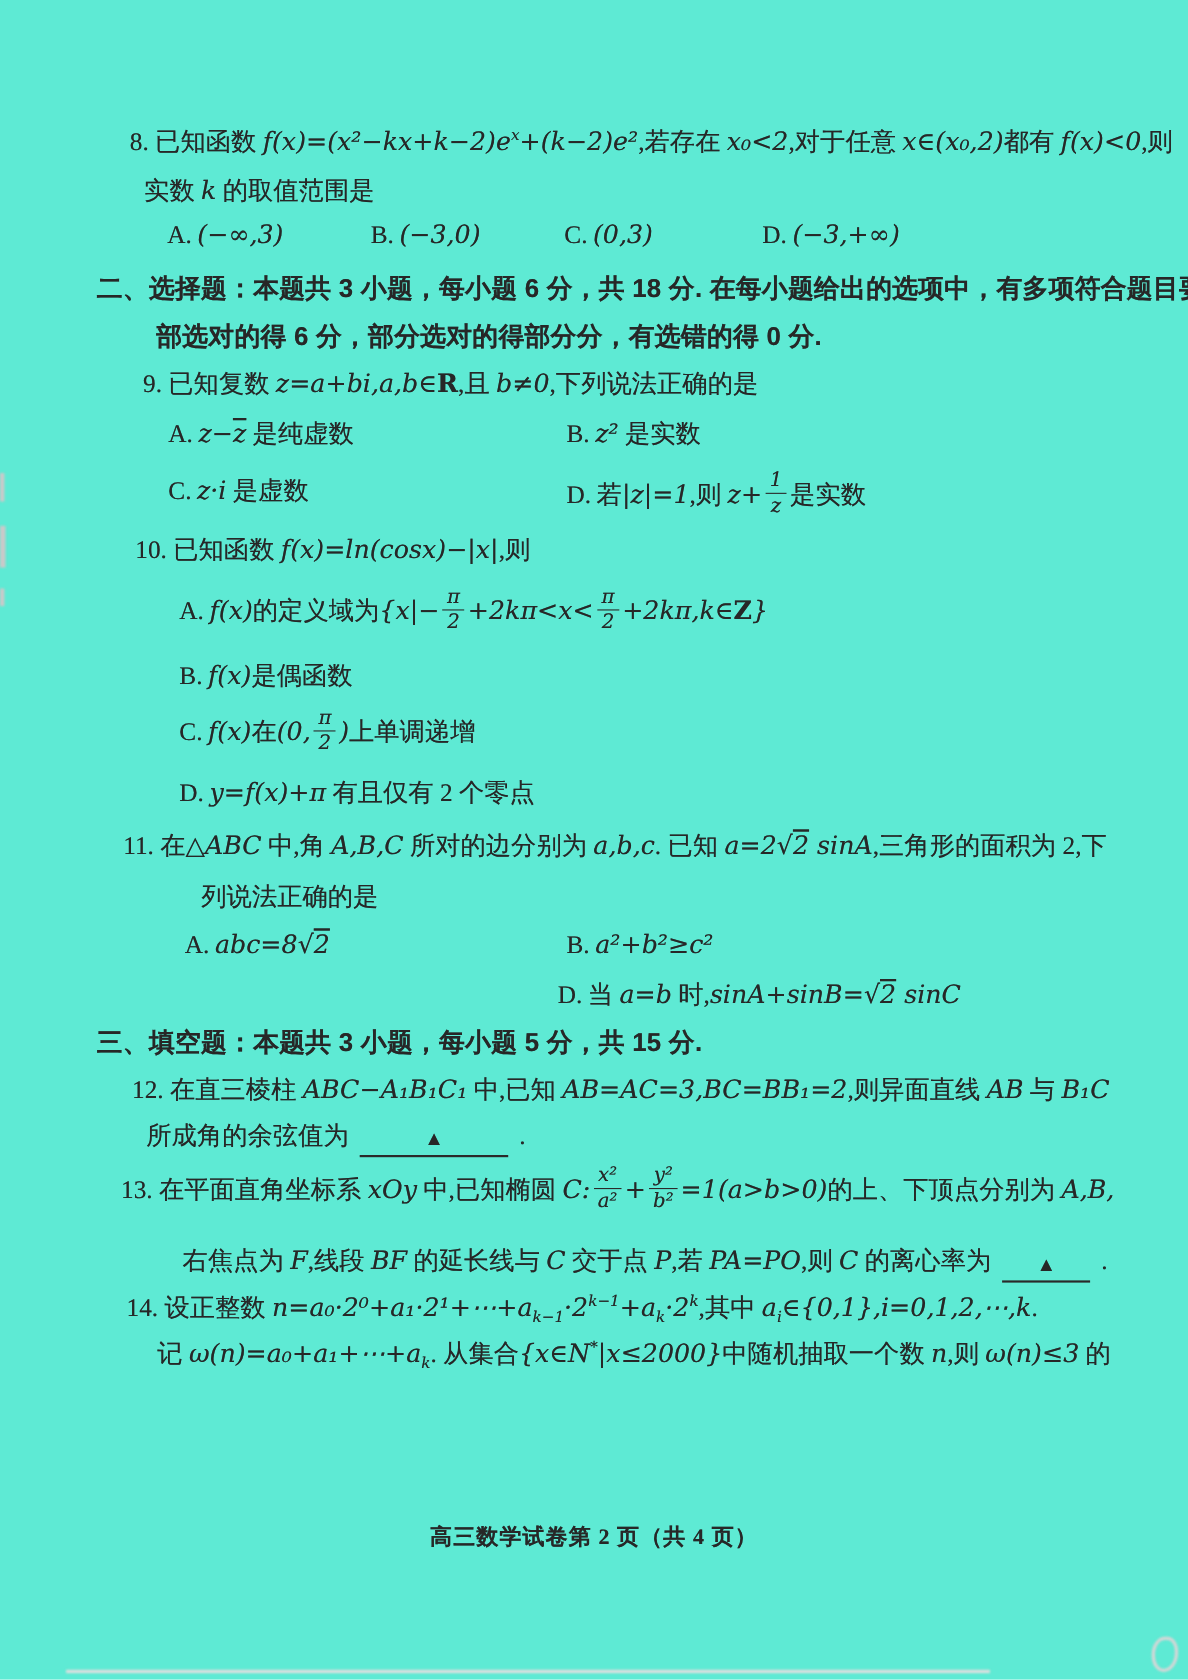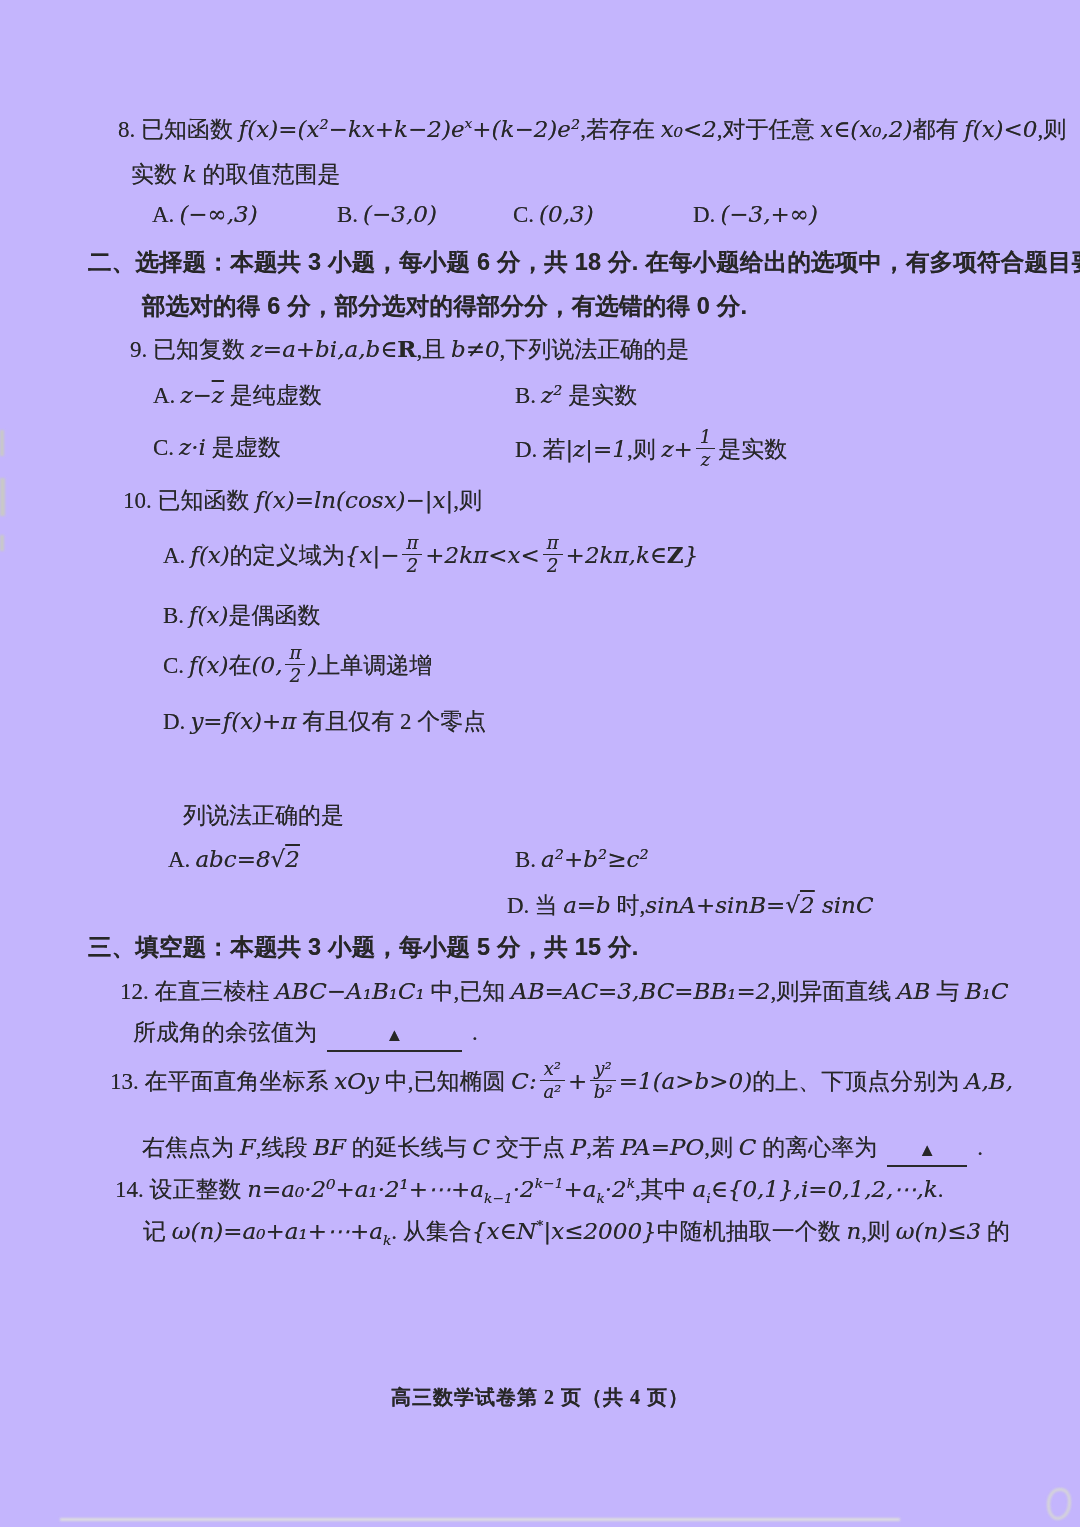--- a/index.html
+++ b/index.html
@@ -1,21 +1,21 @@
 <!DOCTYPE html>
 <html><head>
 <meta charset="utf-8">
 <style>
   * { box-sizing: border-box; }
   html, body { margin: 0; padding: 0; background: #ffffff; }
   .page {
     position: relative;
     width: 1080px;
     height: 1527px;
-    background: #c4b5fd;
+    background: #5eead4;
     overflow: hidden;
     color: #272727;
     font-family: "Liberation Serif", "DejaVu Serif", serif;
     text-shadow: 0 0 0.45px rgba(20,20,20,0.55);
   }
   .line {
     position: absolute;
     white-space: nowrap;
     font-size: 23px;
     line-height: 34px;
@@ -104,20 +104,23 @@
   <div class="line" style="left:163px;top:598px;">
     <span class="c lbl">B.</span><span class="m">f(x)</span><span class="c">是偶函数</span>
   </div>
   <div class="line" style="left:163px;top:646px;">
     <span class="c lbl">C.</span><span class="m">f(x)</span><span class="c">在</span><span class="m">(0,</span><span class="frac m"><span class="fn">π</span><span class="fd">2</span></span><span class="m">)</span><span class="c">上单调递增</span>
   </div>
   <div class="line" style="left:163px;top:704px;">
     <span class="c lbl">D.</span><span class="m">y=f(x)+π</span><span class="c"> 有且仅有 2 个零点</span>
   </div>
 
+  <div class="line" style="left:112px;top:752px;">
+    <span class="c">11. 在</span><span class="m">△ABC</span><span class="c"> 中,角 </span><span class="m">A,B,C</span><span class="c"> 所对的边分别为 </span><span class="m">a,b,c</span><span class="c">. 已知 </span><span class="m">a=2</span><span class="m">√</span><span class="m ov">2</span><span class="m"> sinA</span><span class="c">,三角形的面积为 2,下</span>
+  </div>
   <div class="line" style="left:143px;top:799px;margin-left:40px;">
     <span class="c">列说法正确的是</span>
   </div>
   <div class="line" style="left:168px;top:842px;">
     <span class="c lbl">A.</span><span class="m">abc=8</span><span class="m">√</span><span class="m ov">2</span>
   </div>
   <div class="line" style="left:515px;top:842px;">
     <span class="c lbl">B.</span><span class="m">a²+b²≥c²</span>
   </div>
   <div class="line" style="left:507px;top:888px;">
@@ -131,21 +134,21 @@
   <div class="line" style="left:120px;top:974px;">
     <span class="c">12. 在直三棱柱 </span><span class="m">ABC−A₁B₁C₁</span><span class="c"> 中,已知 </span><span class="m">AB=AC=3,BC=BB₁=2</span><span class="c">,则异面直线 </span><span class="m">AB</span><span class="c"> 与 </span><span class="m">B₁C</span>
   </div>
   <div class="line" style="left:133px;top:1016px;">
     <span class="c">所成角的余弦值为</span><span class="blank w135"><span class="tri">▲</span></span><span class="c">.</span>
   </div>
 
   <div class="line" style="left:110px;top:1062px;">
     <span class="c">13. 在平面直角坐标系 </span><span class="m">xOy</span><span class="c"> 中,已知椭圆 </span><span class="m">C:</span><span class="frac m"><span class="fn">x²</span><span class="fd">a²</span></span><span class="m">+</span><span class="frac m"><span class="fn">y²</span><span class="fd">b²</span></span><span class="m">=1(a&gt;b&gt;0)</span><span class="c">的上、下顶点分别为 </span><span class="m">A,B</span><span class="m">,</span>
   </div>
-  <div class="line" style="left:142px;top:1130px;">
+  <div class="line" style="left:166px;top:1130px;">
     <span class="c">右焦点为 </span><span class="m">F</span><span class="c">,线段 </span><span class="m">BF</span><span class="c"> 的延长线与 </span><span class="m">C</span><span class="c"> 交于点 </span><span class="m">P</span><span class="c">,若 </span><span class="m">PA=PO</span><span class="c">,则 </span><span class="m">C</span><span class="c"> 的离心率为</span><span class="blank w80"><span class="tri">▲</span></span><span class="c">.</span>
   </div>
 
   <div class="line" style="left:115px;top:1172px;">
     <span class="c">14. 设正整数 </span><span class="m">n=a₀·2⁰+a₁·2¹+⋯+a</span><sub class="m">k−1</sub><span class="m">·2</span><sup class="m">k−1</sup><span class="m">+a</span><sub class="m">k</sub><span class="m">·2</span><sup class="m">k</sup><span class="c">,其中 </span><span class="m">a</span><sub class="m">i</sub><span class="m">∈{0,1},i=0,1,2,⋯,k</span><span class="c">.</span>
   </div>
   <div class="line" style="left:143px;top:1214px;">
     <span class="c">记 </span><span class="m">ω(n)=a₀+a₁+⋯+a</span><sub class="m">k</sub><span class="c">. 从集合</span><span class="m">{x∈N</span><sup class="m">*</sup><span class="m">|x≤2000}</span><span class="c">中随机抽取一个数 </span><span class="m">n</span><span class="c">,则 </span><span class="m">ω(n)≤3</span><span class="c"> 的</span>
   </div>
 

